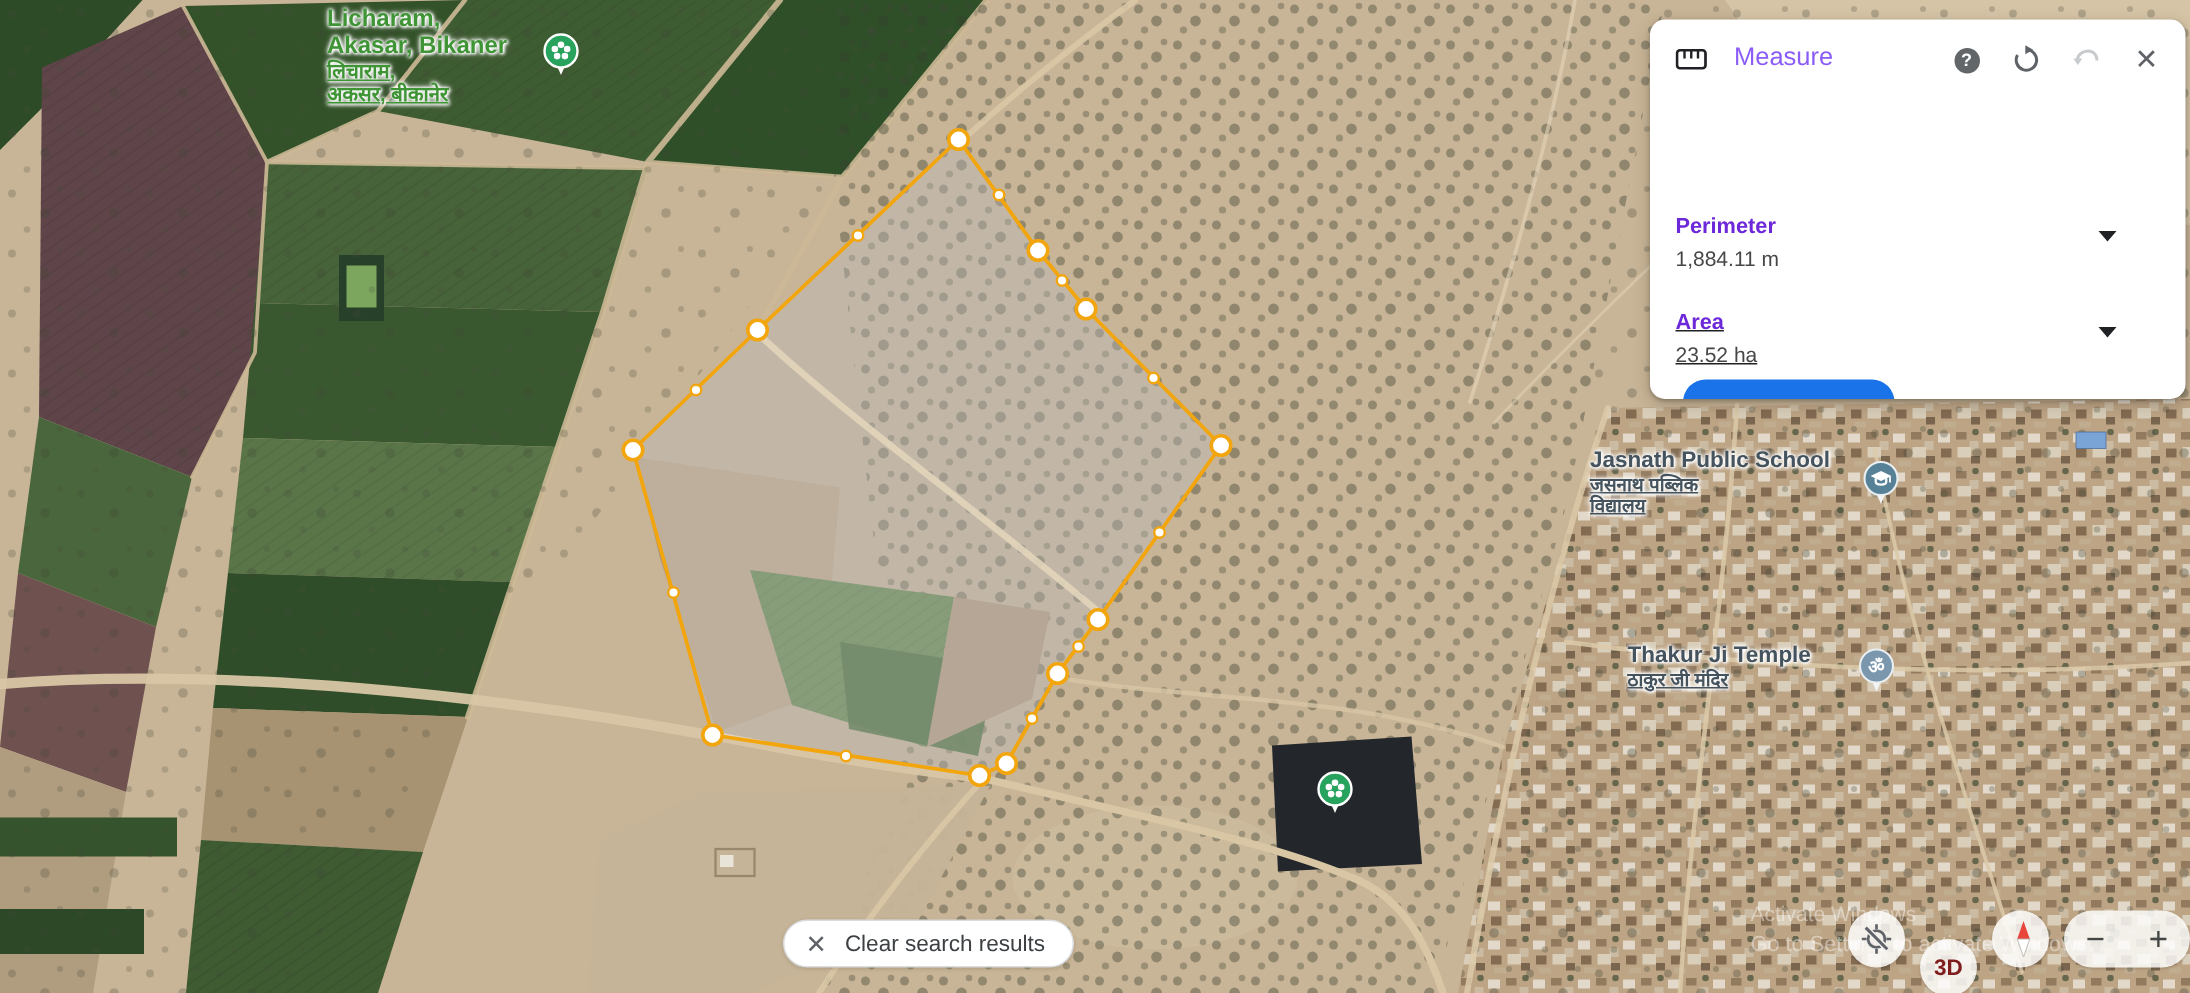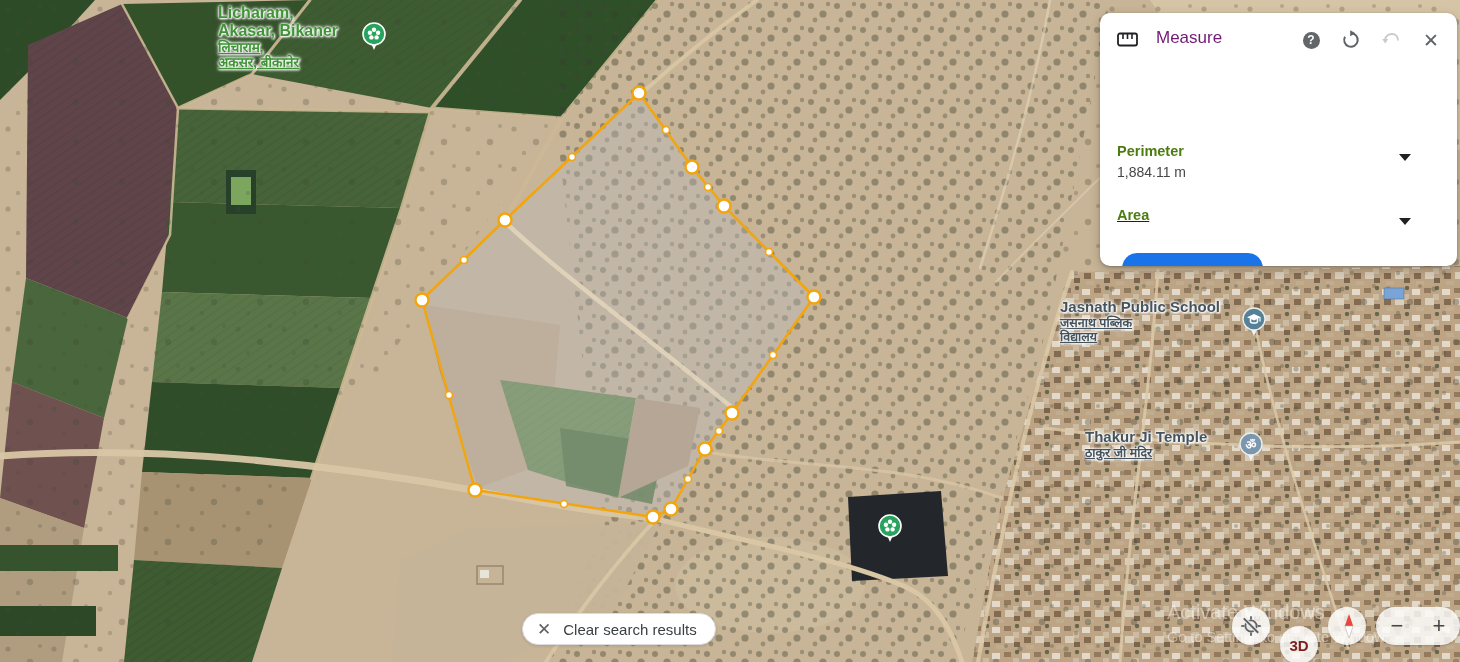--- a/index.html
+++ b/index.html
@@ -17,36 +17,36 @@
 
   
   .marker{position:absolute;pointer-events:auto;}
 
   
   .panel{position:absolute;left:1100px;top:13px;width:357px;height:253px;background:#fff;
          border-radius:10px;box-shadow:0 1px 3px rgba(0,0,0,.25),0 4px 12px rgba(0,0,0,.18);
          overflow:hidden;color:#202124;}
   .panel-header{position:absolute;left:0;top:14px;width:100%;height:26px;}
   .ruler-ic{position:absolute;left:17px;top:5px;}
-  .panel-title{position:absolute;left:56px;top:1px;font-size:17px;color:#701a75;}
+  .panel-title{position:absolute;left:56px;top:1px;font-size:17px;color:#8b5cf6;}
   .hdr-btn{position:absolute;top:0;width:26px;height:26px;display:flex;align-items:center;
            justify-content:center;cursor:pointer;background:none;border:none;padding:0;}
   .btn-help{left:198px;}
   .btn-refresh{left:238px;}
   .btn-undo{left:278px;}
   .btn-close{left:318px;}
   .help-circle{width:17px;height:17px;border-radius:50%;background:#636669;color:#fff;
                font-size:12px;font-weight:700;display:flex;align-items:center;justify-content:center;}
   .close-x{font-size:19px;color:#5f6368;line-height:1;}
   .panel-instruction{position:absolute;left:17px;top:64px;width:324px;font-size:14.5px;
                      line-height:20px;color:#3c4043;}
   .metric{position:absolute;left:17px;width:322px;}
   .metric-perimeter{top:130px;}
   .metric-area{top:194px;text-decoration:underline;}
-  .metric .m-label{font-size:14.5px;font-weight:700;color:#4d7c0f;}
+  .metric .m-label{font-size:14.5px;font-weight:700;color:#6d28d9;}
   .metric .m-value{font-size:14px;color:#474747;margin-top:5px;}
   .caret{position:absolute;right:28px;top:11px;width:0;height:0;cursor:pointer;
          border-left:6px solid transparent;border-right:6px solid transparent;
          border-top:7px solid #202124;}
   .blue-btn{position:absolute;left:22px;top:240px;width:141px;height:30px;border:none;
             border-radius:15px;background:#1a73e8;cursor:pointer;}
 
   
   .clear-btn{position:absolute;left:522px;top:613px;height:32px;background:#fff;
              border:1px solid #dadce0;border-radius:16px;display:flex;align-items:center;
@@ -63,21 +63,21 @@
   .ctl-compass{left:1328px;top:607px;}
   .zoom-pill{position:absolute;left:1376px;top:607px;width:84px;height:38px;border-radius:19px;
              background:rgba(255,255,255,.82);box-shadow:0 1px 2px rgba(0,0,0,.15);}
   .zoom-half{position:absolute;top:0;width:42px;height:38px;border:none;background:none;
              font-size:22px;color:#444746;cursor:pointer;line-height:38px;text-align:center;padding:0;}
   .zoom-out{left:0;}
   .zoom-in{left:42px;}
 
   
   .watermark{position:absolute;left:1167px;top:601px;color:rgba(255,255,255,.42);pointer-events:none;}
-  .watermark .w1{font-size:20px;}
+  .watermark .w1{font-size:14px;}
   .watermark .w2{font-size:14.5px;margin-top:5px;}
 </style>
 </head>
 <body>
 
 <div class="screen">
 
   <svg class="map" width="1460" height="662" viewBox="0 0 1460 662">
     <defs>
       <pattern id="bushSparse" width="46" height="40" patternUnits="userSpaceOnUse">
@@ -314,20 +314,21 @@
 
 
     <div class="metric metric-perimeter">
       <div class="m-label">Perimeter</div>
       <div class="m-value">1,884.11 m</div>
       <div class="caret"></div>
     </div>
 
     <div class="metric metric-area">
       <div class="m-label">Area</div>
+      <div class="m-value">23.52 ha</div>
       <div class="caret"></div>
     </div>
 
     <button class="blue-btn"></button>
   </div>
 
   <button class="clear-btn">
     <span class="x">✕</span>
     <span class="lbl">Clear search results</span>
   </button>

